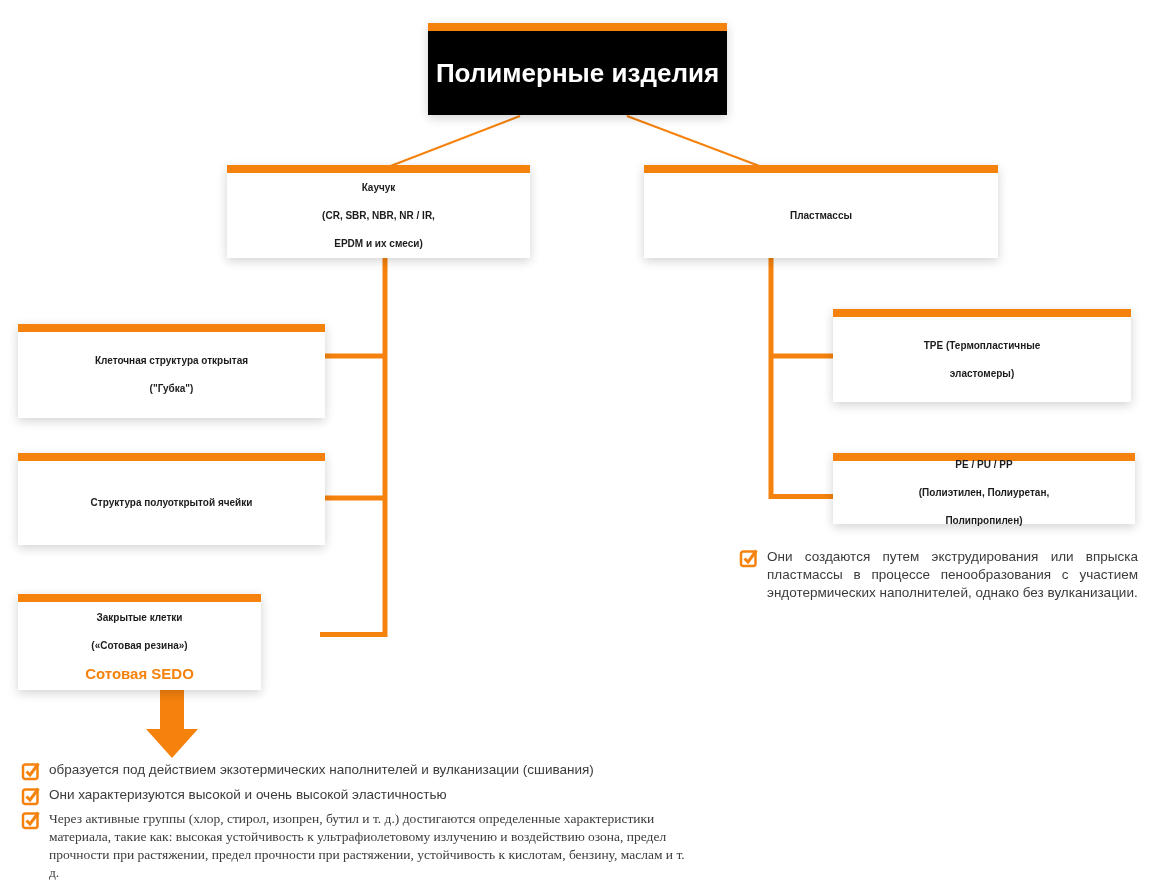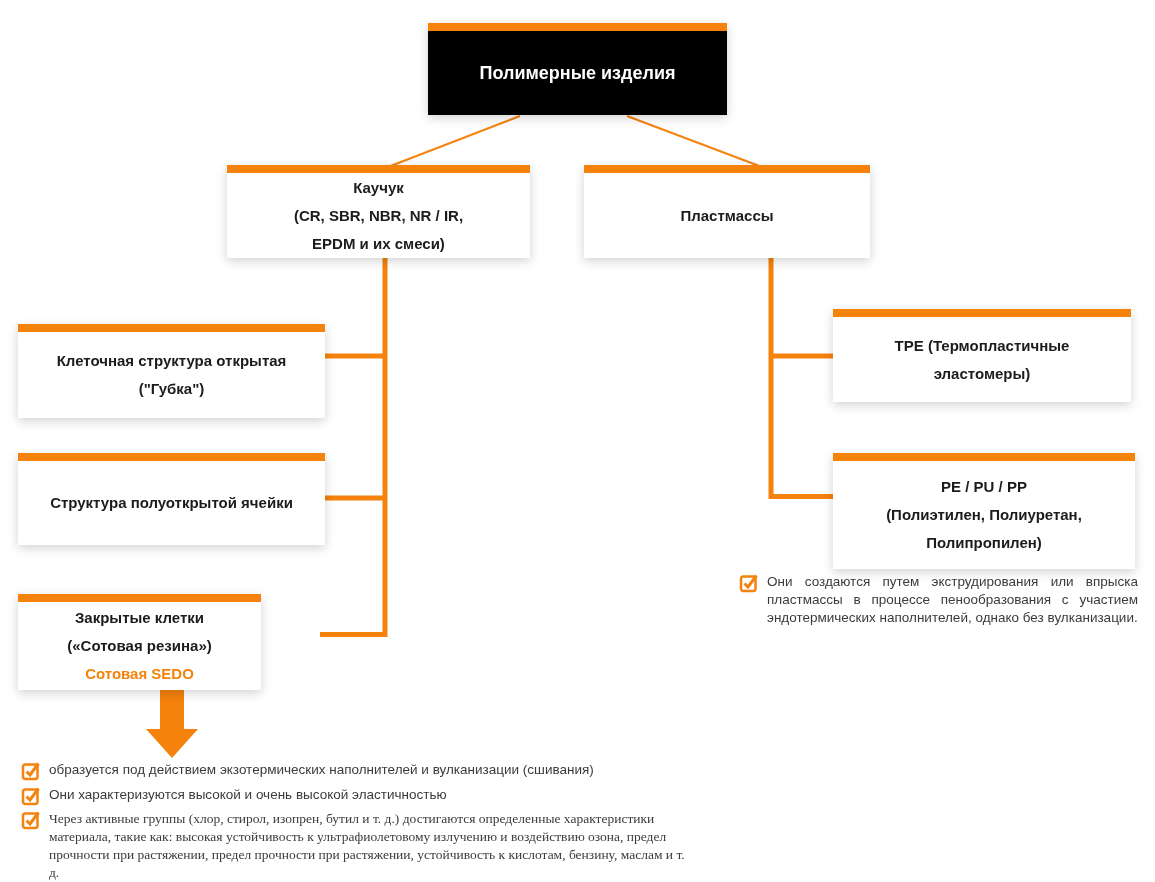--- a/index.html
+++ b/index.html
@@ -8,27 +8,27 @@
     font-family:"Liberation Sans","DejaVu Sans",sans-serif;overflow:hidden;
   }
   .connector-layer{position:absolute;left:0;top:0;width:1155px;height:882px;z-index:0;}
   .box{
     position:absolute;background:#ffffff;border-top:8px solid #F5820D;
     box-shadow:0 3px 10px rgba(0,0,0,0.18);
     display:flex;flex-direction:column;align-items:center;justify-content:center;
     text-align:center;z-index:1;box-sizing:border-box;
   }
   .box-title{
-    font-size:15px;font-weight:bold;color:#1c1c1c;line-height:28px;white-space:pre-line;
+    font-size:10px;font-weight:bold;color:#1c1c1c;line-height:28px;white-space:pre-line;
   }
   .box-highlight{
     font-size:15px;font-weight:bold;color:#F5820D;line-height:28px;
   }
   .root-box{background:#000000;}
-  .root-box .box-title{color:#ffffff;font-size:18px;line-height:26px;}
+  .root-box .box-title{color:#ffffff;font-size:26px;line-height:26px;}
   .note{position:absolute;display:flex;align-items:flex-start;z-index:1;}
   .note .check{flex:0 0 auto;margin-right:9px;margin-top:1px;}
   .note-text{
     margin:0;font-size:13.5px;line-height:18px;color:#3b3b3b;
   }
   .justified{text-align:justify;}
   svg.checkbox{overflow:visible;display:block;}
 </style>
 </head>
 <body>
@@ -55,21 +55,21 @@
   <div class="box root-box" style="left:428px;top:23px;width:299px;height:92px;">
     <div class="box-title">Полимерные изделия</div>
   </div>
 
   <div class="box" style="left:227px;top:165px;width:303px;height:93px;">
     <div class="box-title">Каучук
 (CR, SBR, NBR, NR / IR,
 EPDM и их смеси)</div>
   </div>
 
-  <div class="box" style="left:584px;top:165px;width:286px;height:93px;">
+  <div class="box" style="left:644px;top:165px;width:354px;height:93px;">
     <div class="box-title">Пластмассы</div>
   </div>
 
   <div class="box" style="left:18px;top:324px;width:307px;height:94px;">
     <div class="box-title">Клеточная структура открытая
 ("Губка")</div>
   </div>
 
   <div class="box" style="left:18px;top:453px;width:307px;height:92px;">
     <div class="box-title">Структура полуоткрытой ячейки</div>
@@ -79,27 +79,27 @@
     <div class="box-title">Закрытые клетки
 («Сотовая резина»)</div>
     <div class="box-highlight">Сотовая SEDO</div>
   </div>
 
   <div class="box" style="left:833px;top:309px;width:298px;height:93px;">
     <div class="box-title">TPE (Термопластичные
 эластомеры)</div>
   </div>
 
-  <div class="box" style="left:833px;top:453px;width:302px;height:116px;">
+  <div class="box" style="left:833px;top:453px;width:302px;height:71px;">
     <div class="box-title">PE / PU / PP
 (Полиэтилен, Полиуретан,
 Полипропилен)</div>
   </div>
 
-  <div class="note" style="left:740px;top:573px;width:398px;">
+  <div class="note" style="left:740px;top:548px;width:398px;">
     <span class="check">
       <svg class="checkbox" width="18" height="18" viewBox="0 0 18 18">
         <rect x="1" y="2.5" width="14.5" height="14.5" rx="2.2" fill="#ffffff" stroke="#F5820D" stroke-width="2.5"></rect>
         <path d="M4.5 9.5 L8 13 L16.5 1.5" fill="none" stroke="#F5820D" stroke-width="3"></path>
       </svg>
     </span>
     <p class="note-text justified">Они создаются путем экструдирования или впрыска пластмассы в процессе пенообразования с участием эндотермических наполнителей, однако без вулканизации.</p>
   </div>
 
   <div class="note" style="left:22px;top:761px;width:690px;">

